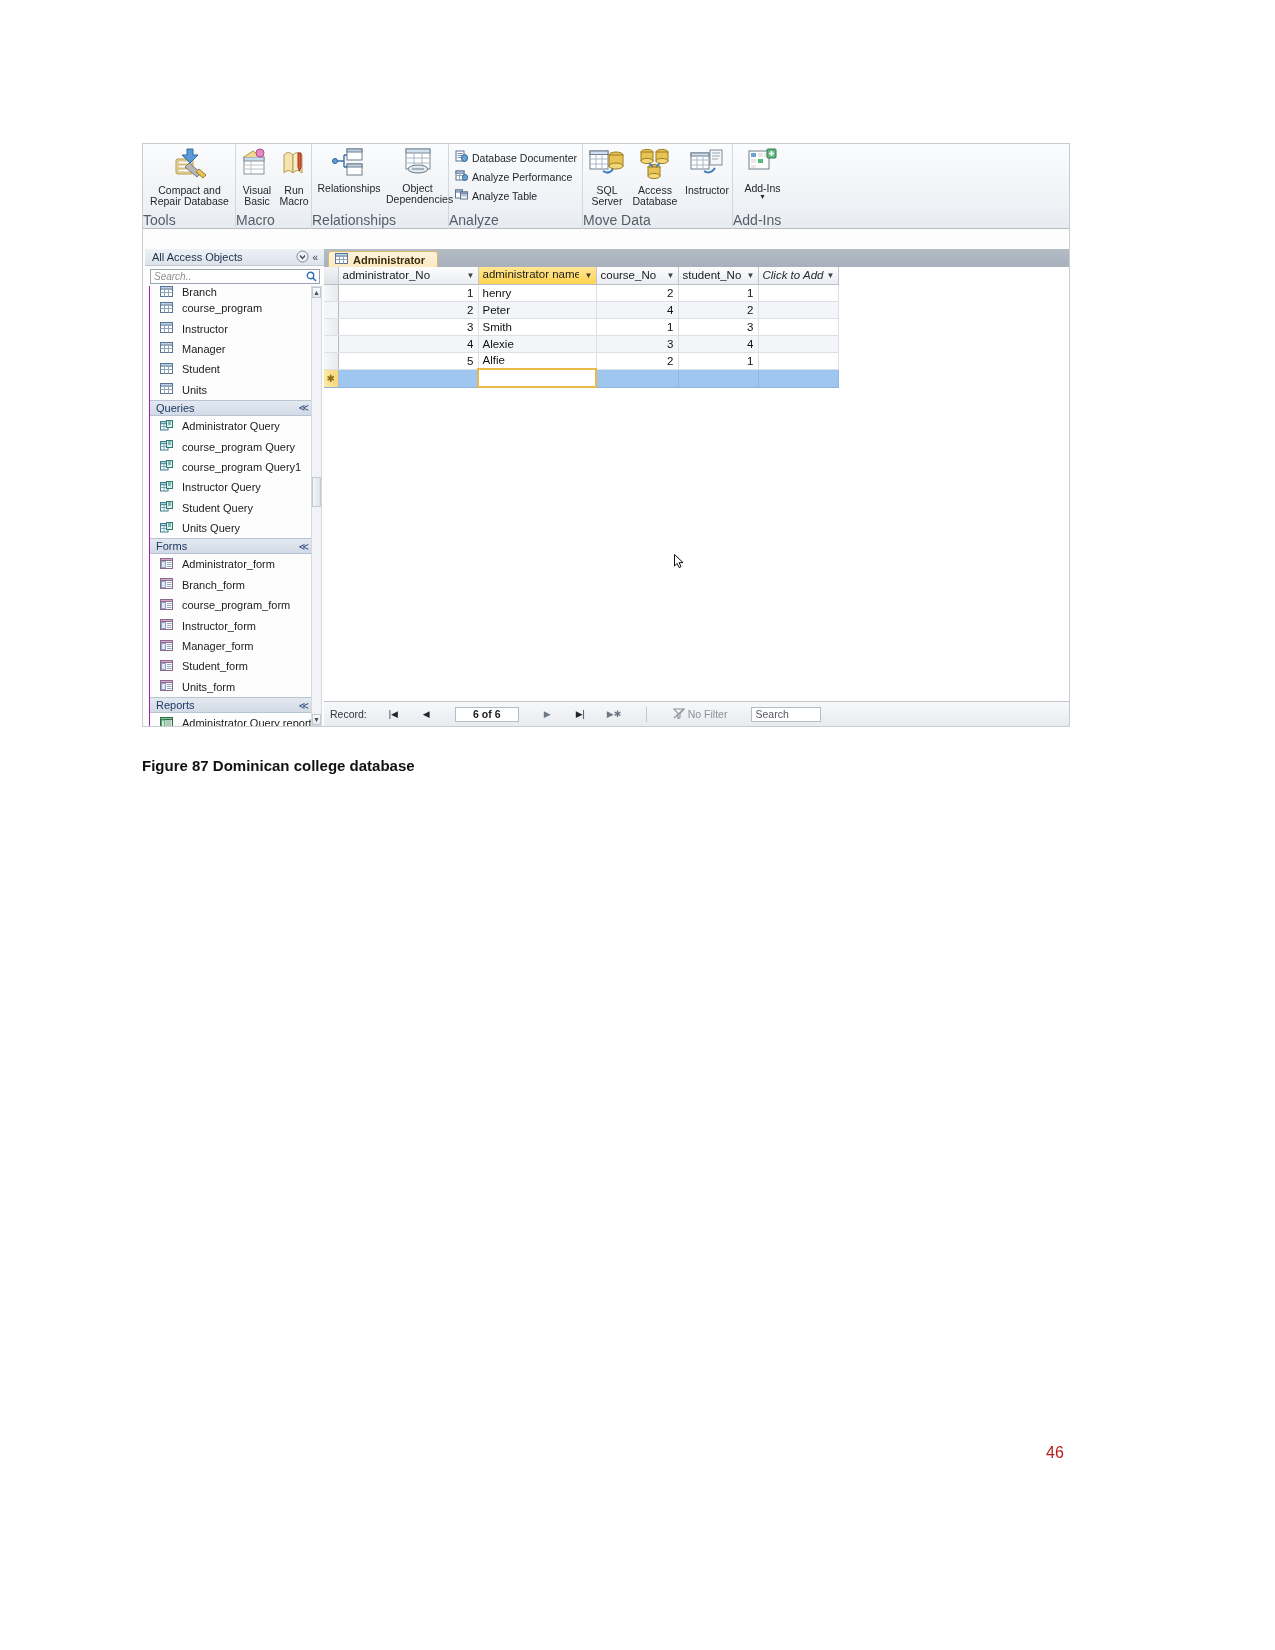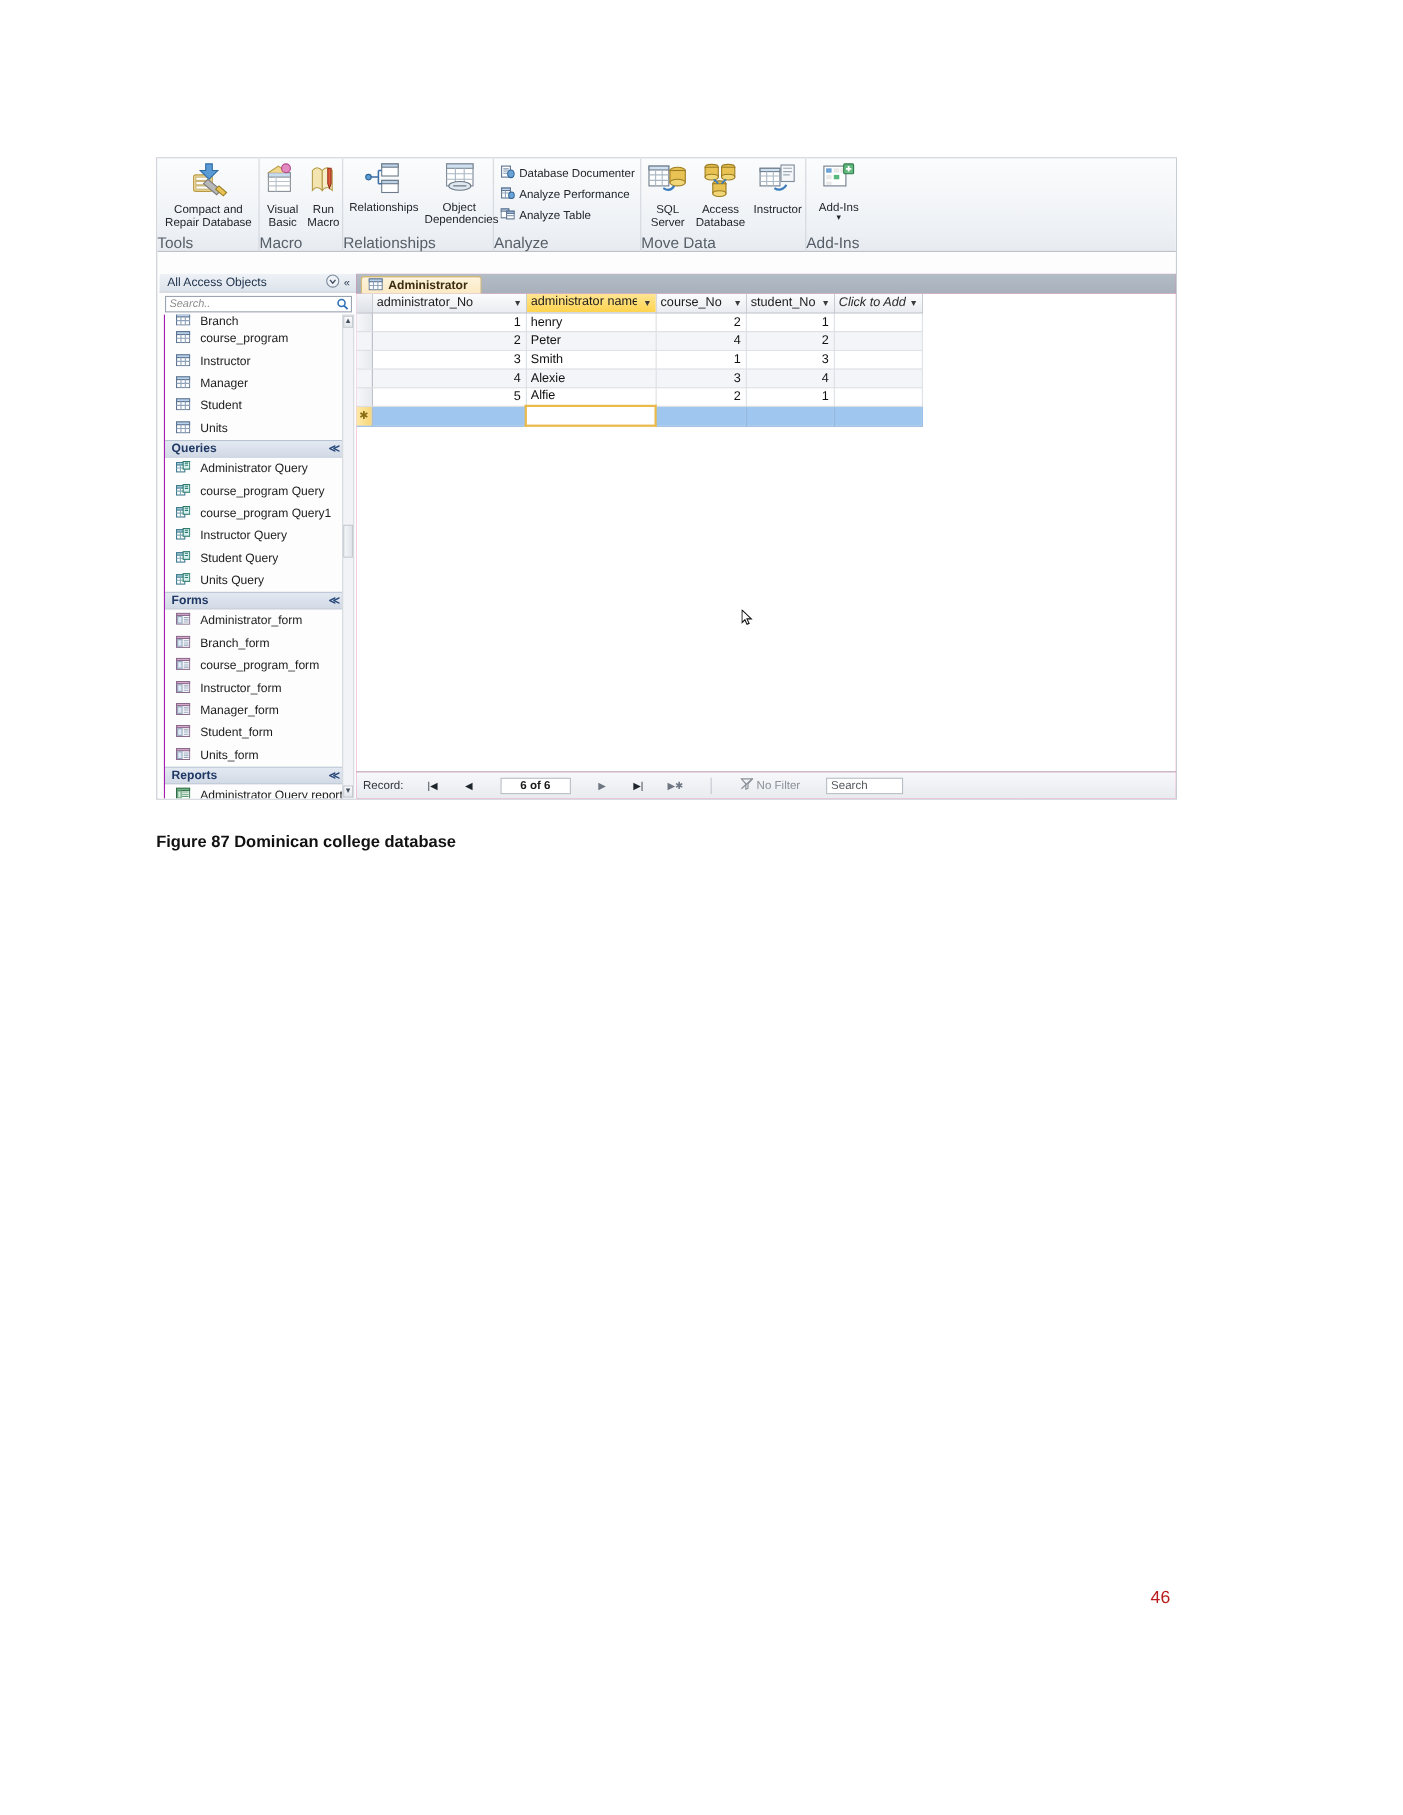--- a/index.html
+++ b/index.html
@@ -136,21 +136,21 @@
     font-size: 11px; color: #1b1b1b;
     padding-left: 10px;
   }
   .nav-item .ic { width: 15px; margin-right: 7px; flex: none; }
   .nav-group {
     height: 16px;
     background: linear-gradient(to bottom,#e3e9f1 0%, #d2dae6 100%);
     border-top: 1px solid #b9c4d3;
     border-bottom: 1px solid #b9c4d3;
     display: flex; align-items: center;
-    font-size: 11px; font-weight: bold; color: #1f3864;
+    font-size: 11px; font-weight: normal; color: #1f3864;
     padding: 0 5px 0 6px;
   }
   .nav-group .chev { margin-left: auto; color: #2a4a7c; font-size: 10px;}
   .nav-scroll {
     position: absolute; right: 2px; top: 37px;
     width: 11px; height: 440px;
     background: #f1f3f6; border: 1px solid #d6dade;
   }
   .nav-scroll .up, .nav-scroll .dn {
     height: 11px; background: linear-gradient(to bottom,#fafbfc,#e3e7eb);

